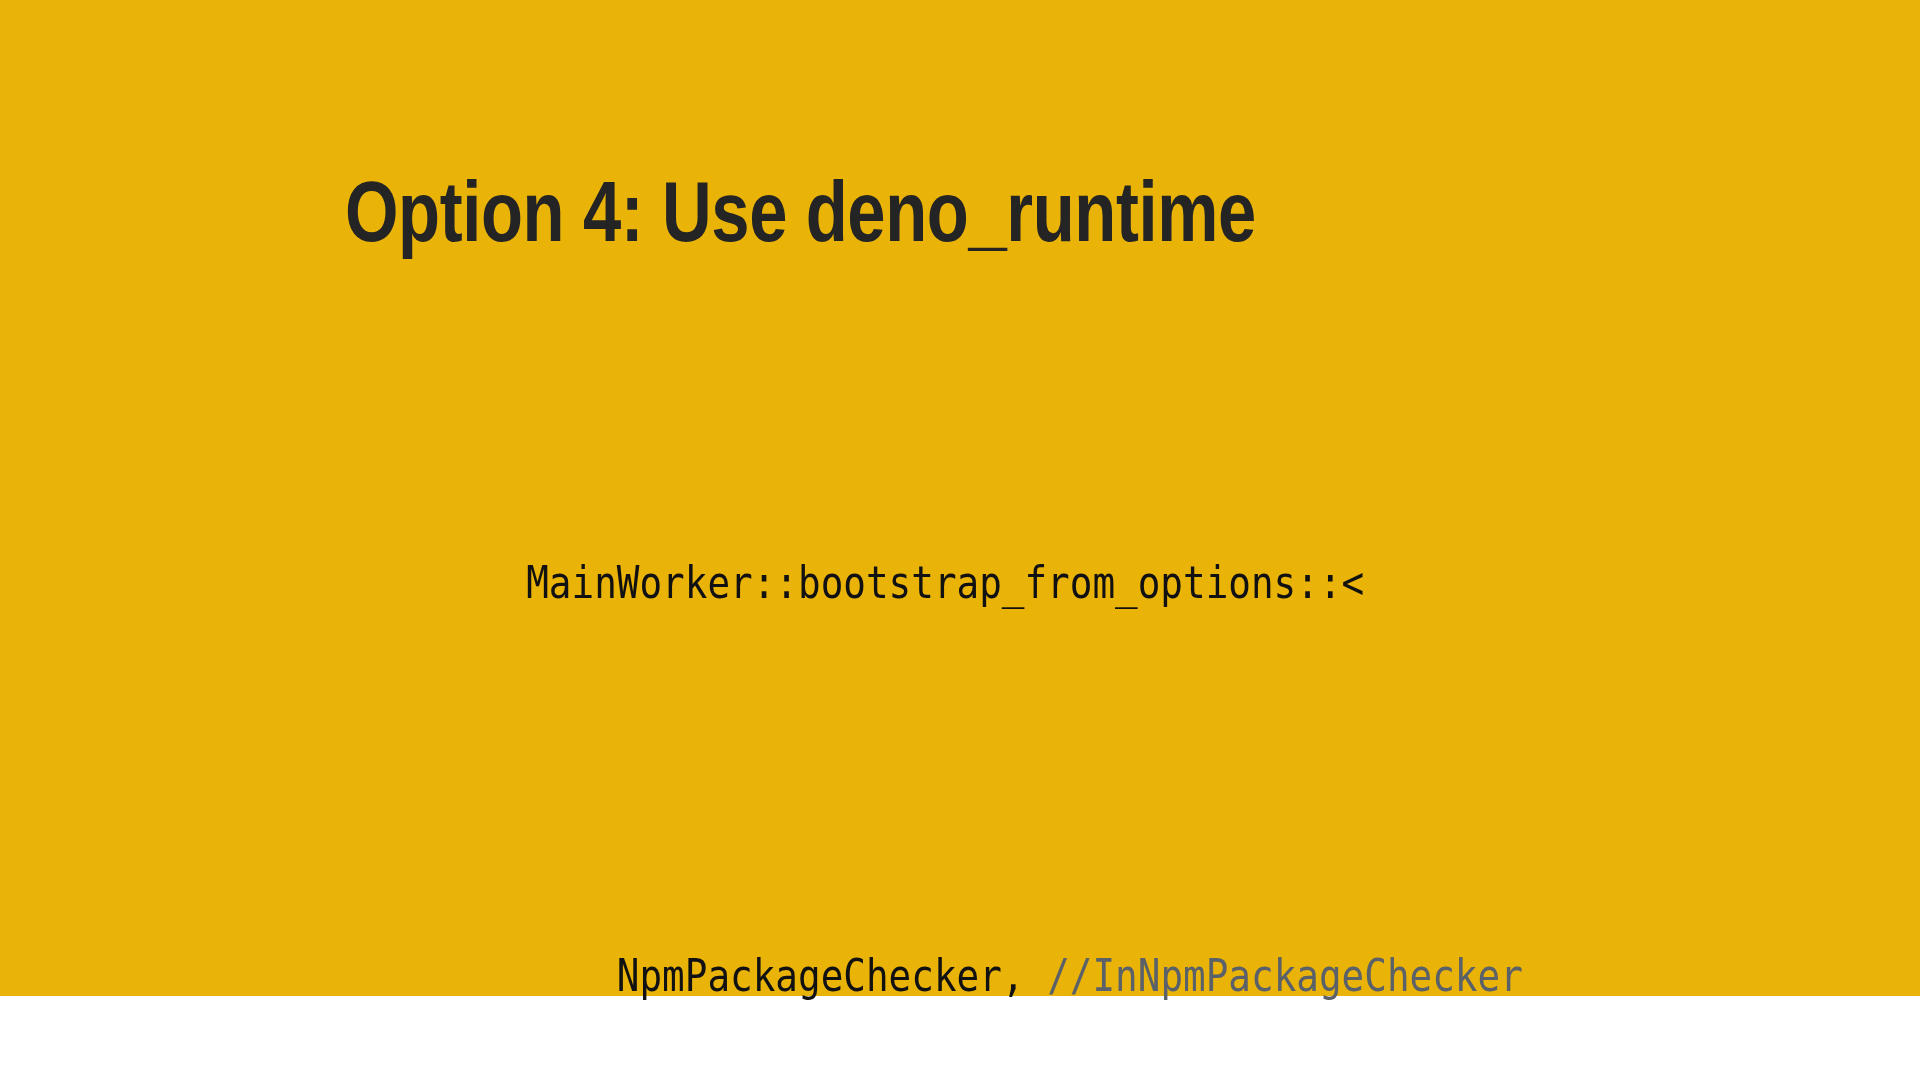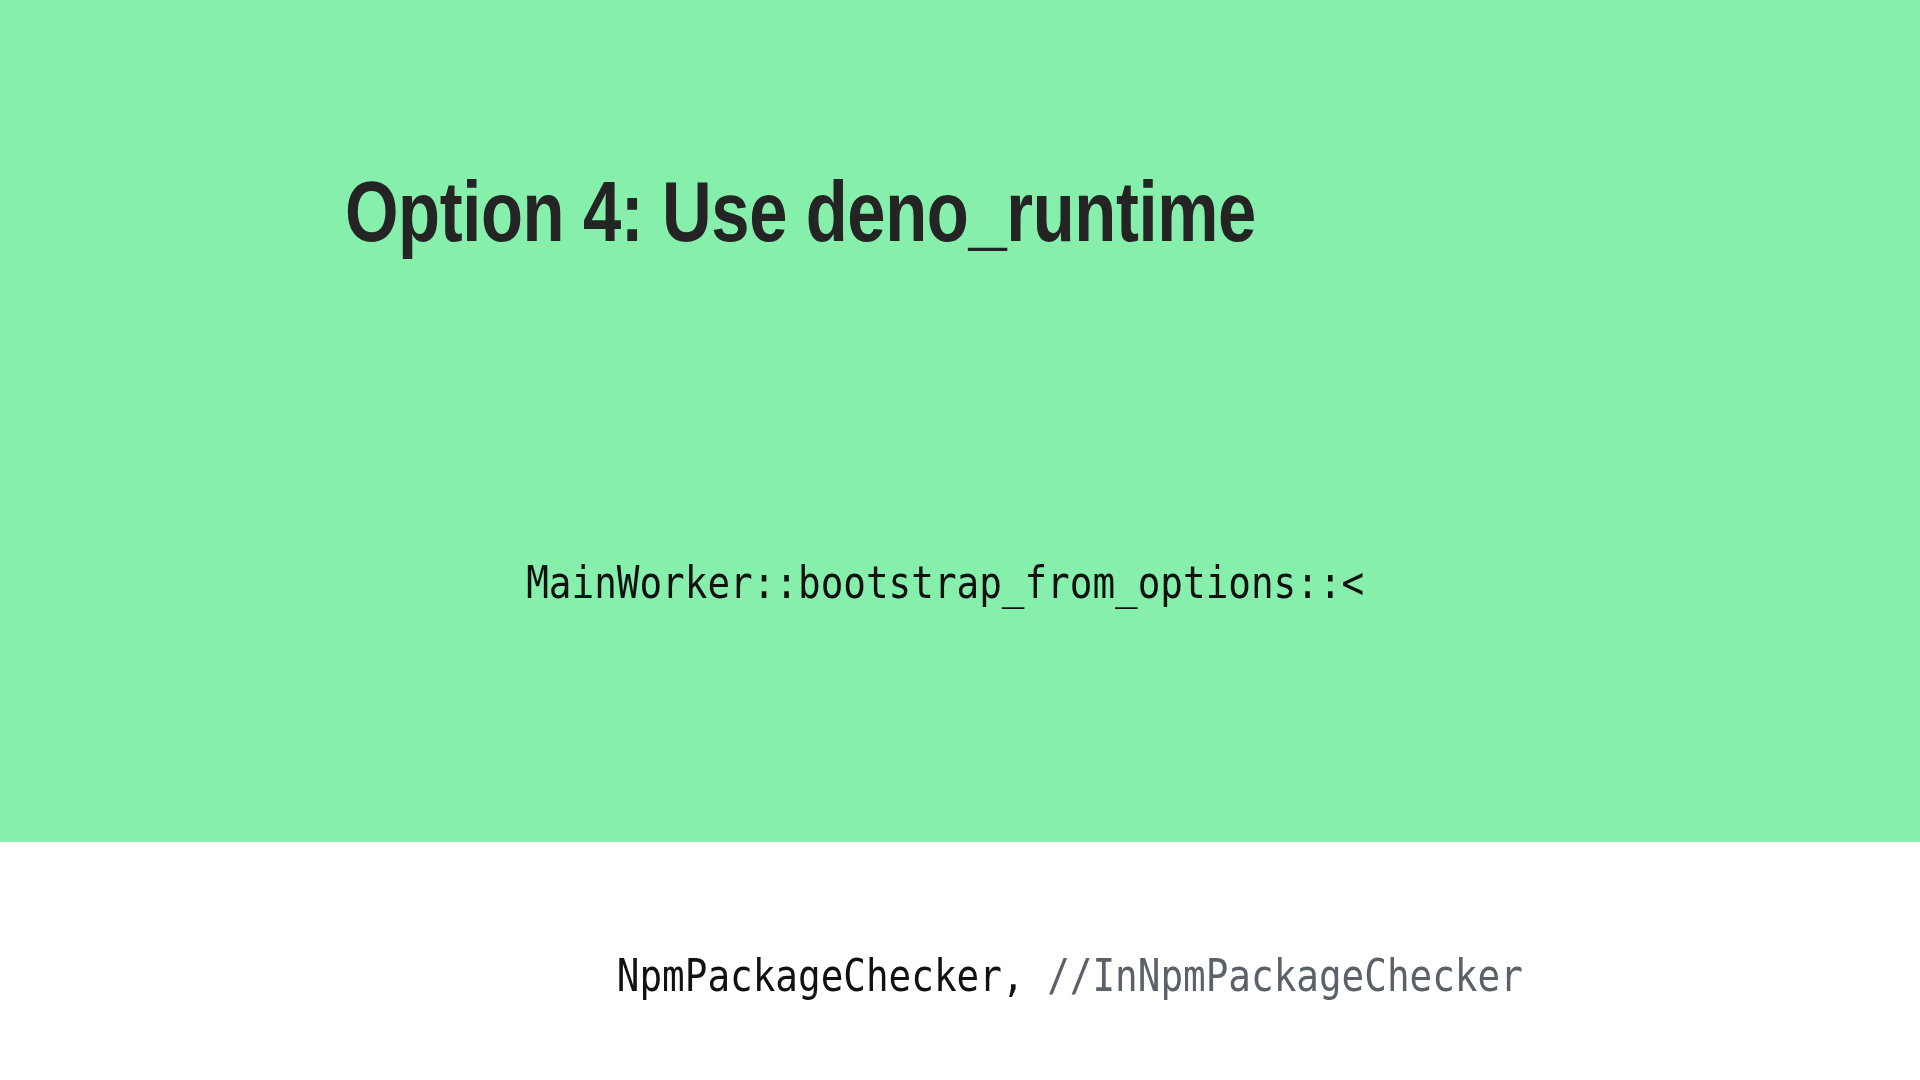--- a/index.html
+++ b/index.html
@@ -11,22 +11,22 @@
     overflow: hidden;
   }
 
   body {
     font-family: "Liberation Sans", sans-serif;
   }
 
   #slide {
     position: relative;
     width: 1920px;
-    height: 842px;
-    background: #86efac;
+    height: 996px;
+    background: #eab308;
     box-sizing: border-box;
   }
 
   #slide-content {
     position: absolute;
     left: 345px;
     top: 168px;
     width: 1400px;
   }
 

